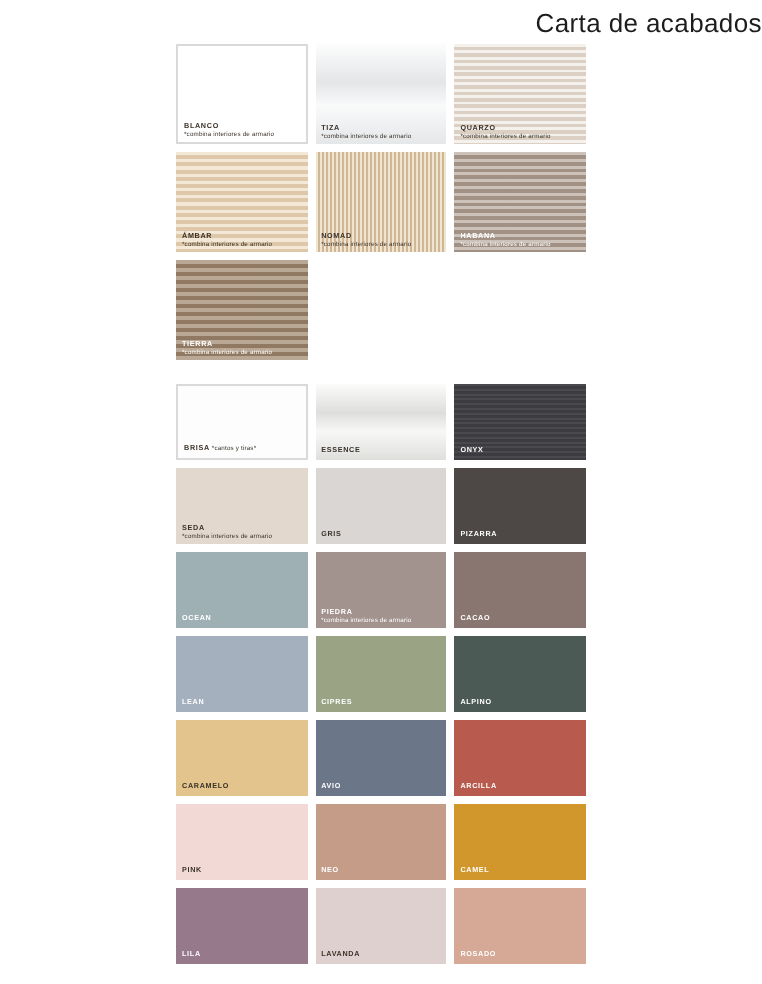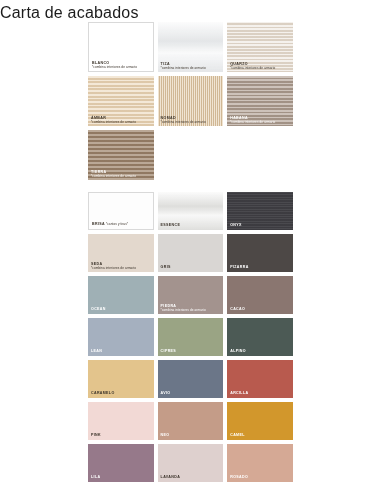--- a/index.html
+++ b/index.html
@@ -6,22 +6,22 @@
   body{
     width:381px;height:492px;
     background:#ffffff;
     font-family:"Liberation Sans", sans-serif;
     overflow:hidden;
   }
   .page{position:relative;width:381px;height:492px;}
 
   .title{
     position:absolute;top:4px;left:0;width:381px;
-    text-align:left;
-    font-size:16px;
+    text-align:right;
+    font-size:13px;
     color:#1c1c1c;
     letter-spacing:.2px;
   }
 
   .grid{
     position:absolute;
     left:88px; top:22px;
     width:205px;
   }
   .group{ }

